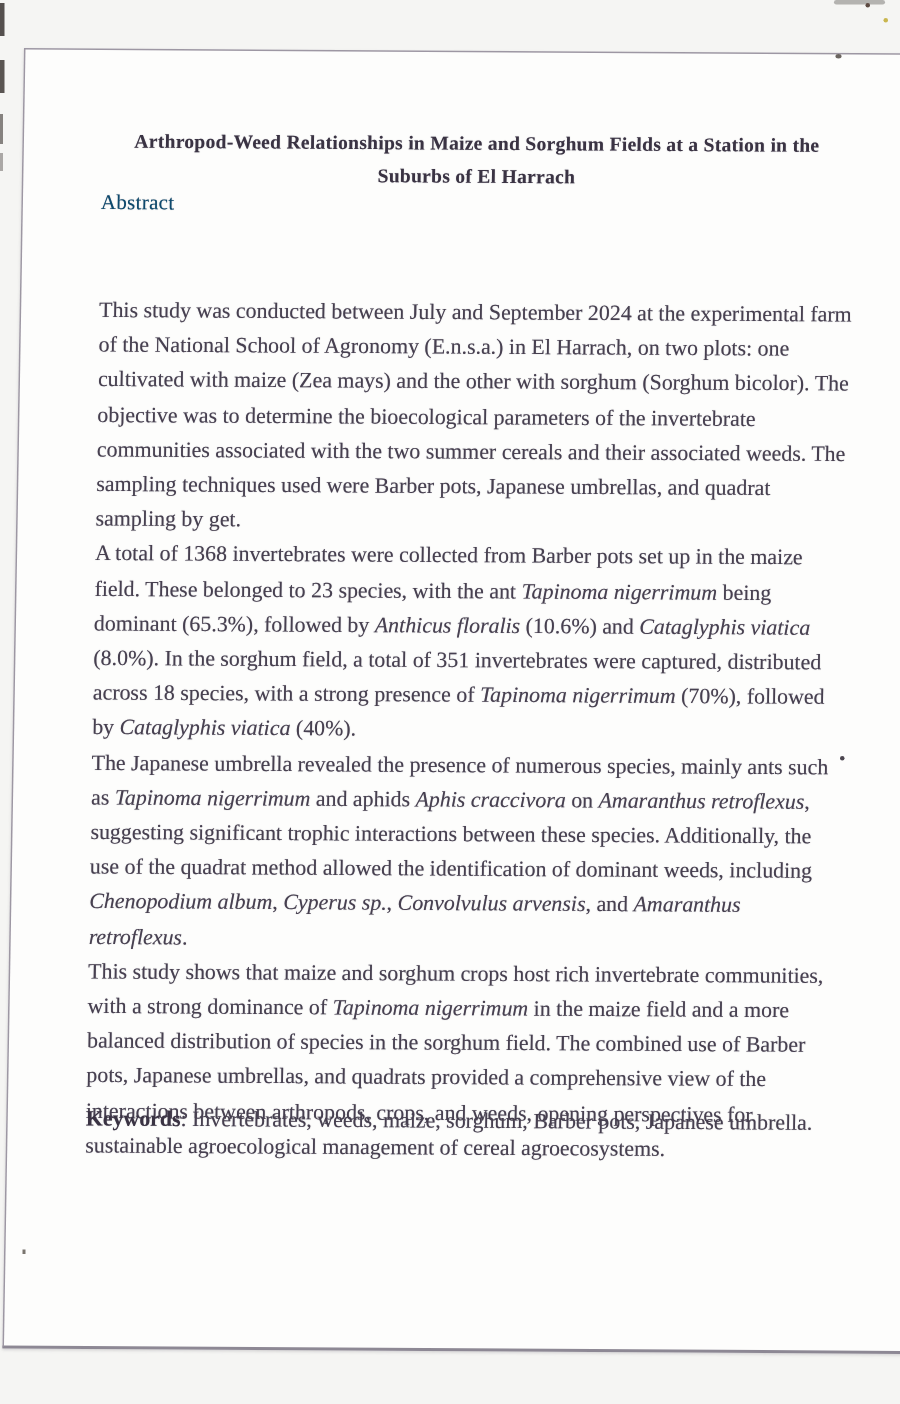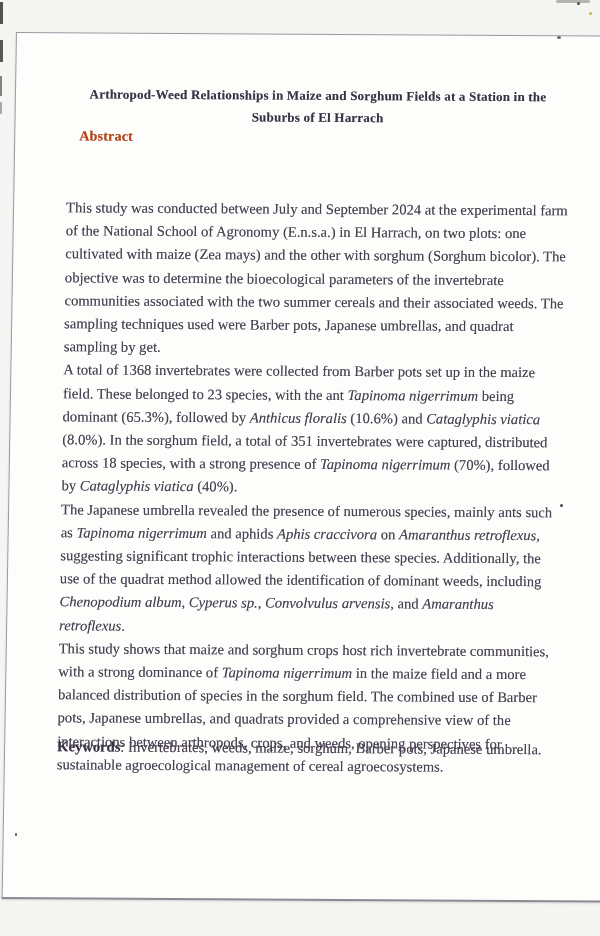--- a/index.html
+++ b/index.html
@@ -22,22 +22,22 @@
     color:#474050;
     text-shadow:0 0 .6px rgba(70,63,82,.5);
   }
   .title{
     position:absolute;top:50px;left:0;width:500px;
     text-align:center;font-weight:bold;font-size:13px;line-height:22px;
     letter-spacing:.2px;color:#3a3343;white-space:nowrap;
   }
   .title div{white-space:nowrap;}
   .abstract-h{
-    position:absolute;top:95px;left:12px;
-    font-weight:bold;font-size:14px;color:#c2410c;letter-spacing:.2px;
+    position:absolute;top:95px;left:0;
+    font-weight:normal;font-size:14px;color:#0c4a6e;letter-spacing:.2px;
   }
   .paras{
     position:absolute;top:163px;left:0;width:502px;
     font-size:14.6px;line-height:23.2px;text-align:left;
   }
   .paras p{margin:0;}
   .paras em{font-style:italic;}
   .keywords{
     position:absolute;top:702px;left:0;width:515px;font-size:14.6px;line-height:23px;
   }

